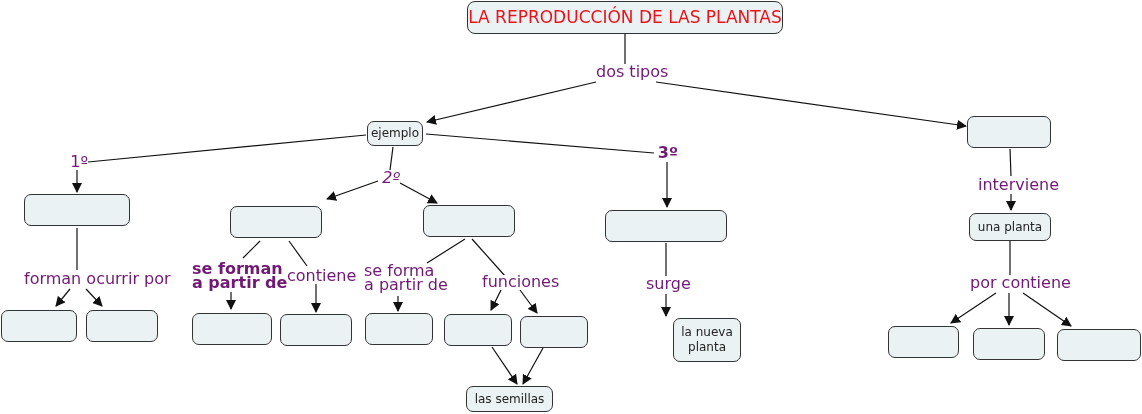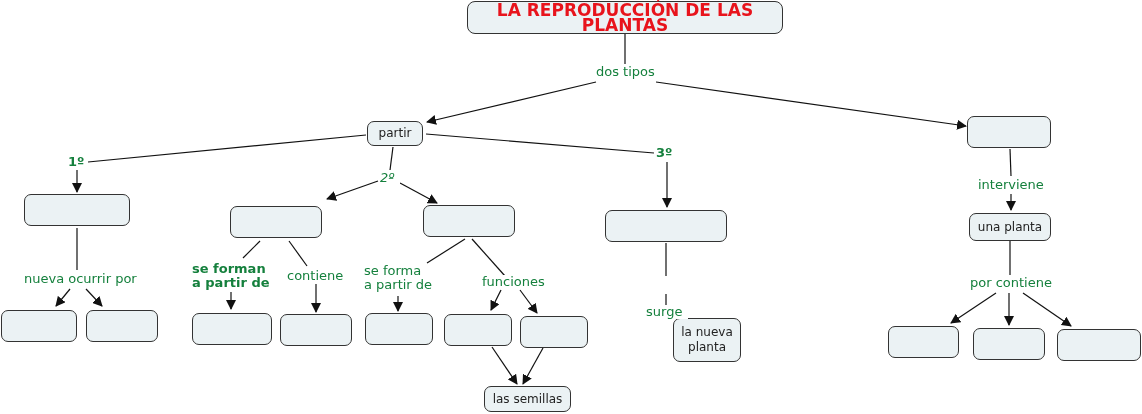--- a/index.html
+++ b/index.html
@@ -3,23 +3,23 @@
 <meta charset="utf-8">
 <style>
   html, body { margin: 0; padding: 0; background: #ffffff; }
   body { width: 1142px; height: 414px; position: relative; overflow: hidden;
          font-family: "DejaVu Sans", sans-serif; color: #222; }
   #edges { position: absolute; left: 0; top: 0; }
   .node { position: absolute; box-sizing: border-box; background: #ebf2f4;
           border: 1px solid #333; border-radius: 7px; display: flex;
           align-items: center; justify-content: center; text-align: center;
           font-size: 12px; line-height: 15px; color: #222; }
-  .node.title { color: #e8141c; font-size: 17px; border-radius: 8px; font-weight: bold; }
-  .label { position: absolute; background: #fff; font-size: 13px; line-height: 14px;
-           text-align: left; white-space: pre; color: #15803d; }
+  .node.title { color: #e8141c; font-size: 17px; border-radius: 8px; }
+  .label { position: absolute; background: #fff; font-size: 16px; line-height: 14px;
+           text-align: right; white-space: pre; color: #701a75; }
 </style>
 </head>
 <body>
 
 <svg id="edges" width="1142" height="414">
   <defs>
     <marker id="ah" markerWidth="10" markerHeight="10" refX="9" refY="5" orient="auto" markerUnits="userSpaceOnUse">
       <path d="M0,0 L10,5 L0,10 z" fill="#111"></path>
     </marker>
   </defs>
@@ -62,47 +62,47 @@
     <line x1="1010" y1="149" x2="1011" y2="176"></line>
     <line x1="1011" y1="194" x2="1011" y2="210" marker-end="url(#ah)"></line>
     <line x1="1010" y1="241" x2="1010" y2="275"></line>
     <line x1="996" y1="293" x2="951" y2="323" marker-end="url(#ah)"></line>
     <line x1="1009" y1="293" x2="1009" y2="325" marker-end="url(#ah)"></line>
     <line x1="1023" y1="293" x2="1071" y2="326" marker-end="url(#ah)"></line>
   </g>
 </svg>
 
 <div class="node title" style="left:467px;top:1px;width:316px;height:33px;">LA REPRODUCCIÓN DE LAS PLANTAS</div>
-<div class="node" style="left:367px;top:121px;width:56px;height:25px;">partir</div>
+<div class="node" style="left:367px;top:121px;width:56px;height:25px;">ejemplo</div>
 <div class="node" style="left:967px;top:116px;width:84px;height:32px;"></div>
 <div class="node" style="left:24px;top:194px;width:106px;height:32px;"></div>
 <div class="node" style="left:1px;top:310px;width:76px;height:32px;"></div>
 <div class="node" style="left:86px;top:310px;width:72px;height:32px;"></div>
 <div class="node" style="left:230px;top:206px;width:92px;height:32px;"></div>
 <div class="node" style="left:423px;top:205px;width:92px;height:32px;"></div>
 <div class="node" style="left:192px;top:313px;width:80px;height:32px;"></div>
 <div class="node" style="left:280px;top:314px;width:72px;height:32px;"></div>
 <div class="node" style="left:365px;top:313px;width:68px;height:32px;"></div>
 <div class="node" style="left:444px;top:314px;width:68px;height:32px;"></div>
 <div class="node" style="left:520px;top:316px;width:68px;height:32px;"></div>
-<div class="node" style="left:484px;top:386px;width:87px;height:26px;">las semillas</div>
+<div class="node" style="left:466px;top:386px;width:87px;height:26px;">las semillas</div>
 <div class="node" style="left:605px;top:210px;width:122px;height:32px;"></div>
 <div class="node" style="left:633px;top:318px;width:68px;height:44px;white-space:pre;margin-left:40px;">la nueva
 planta</div>
 <div class="node" style="left:969px;top:213px;width:82px;height:28px;text-align:right;">una planta</div>
 <div class="node" style="left:888px;top:326px;width:71px;height:32px;"></div>
 <div class="node" style="left:973px;top:328px;width:72px;height:32px;"></div>
 <div class="node" style="left:1057px;top:329px;width:84px;height:32px;"></div>
 
 <div class="label" style="left:596px;top:65px;width:60px;">dos tipos</div>
-<div class="label" style="left:68px;top:155px;width:20px;font-weight:bold;">1º</div>
+<div class="label" style="left:68px;top:155px;width:20px;">1º</div>
 <div class="label" style="left:380px;top:171px;width:20px;font-style:italic;">2º</div>
 <div class="label" style="left:656px;top:146px;width:22px;font-weight:bold;">3º</div>
-<div class="label" style="left:24px;top:272px;width:108px;">nueva ocurrir por</div>
+<div class="label" style="left:24px;top:272px;width:108px;">forman ocurrir por</div>
 <div class="label" style="left:192px;top:262px;width:72px;font-weight:bold;">se forman
 a partir de</div>
 <div class="label" style="left:287px;top:269px;width:56px;">contiene</div>
 <div class="label" style="left:364px;top:264px;width:68px;">se forma
 a partir de</div>
 <div class="label" style="left:482px;top:275px;width:62px;">funciones</div>
-<div class="label" style="left:646px;top:277px;width:42px;margin-top:28px;">surge</div>
+<div class="label" style="left:646px;top:277px;width:42px;">surge</div>
 <div class="label" style="left:978px;top:178px;width:64px;">interviene</div>
 <div class="label" style="left:970px;top:276px;width:78px;">por contiene</div>
 
 </body></html>

